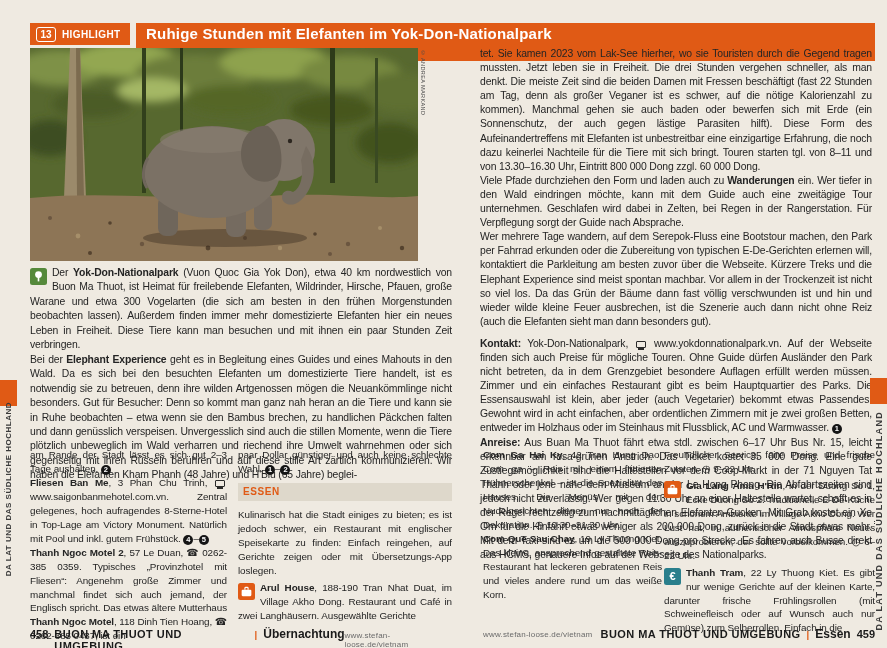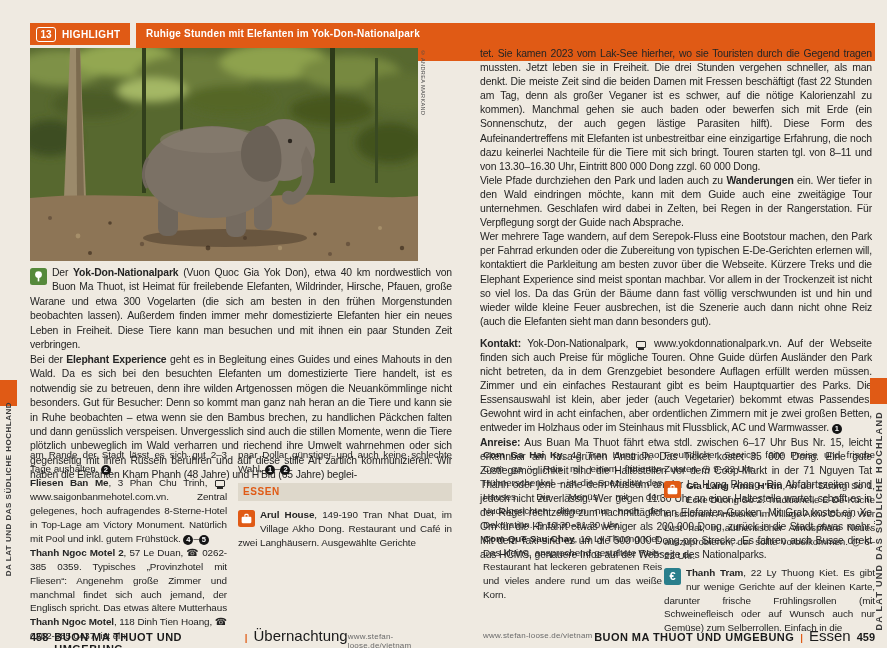--- a/index.html
+++ b/index.html
@@ -11,21 +11,21 @@
   body{font-family:"Liberation Sans",sans-serif;}
   .spread{position:relative;width:887px;height:648px;background:var(--page_bg);overflow:hidden;color:var(--text);padding-left:40px;}
 
   
   .hdr-box{position:absolute;left:30px;top:23px;width:100px;height:22px;background:var(--accent);
     display:flex;align-items:center;gap:6px;padding:0 6px;}
   .hdr-numchip{border:1.4px solid #fff;border-radius:3px;min-width:20px;height:15px;
     color:#fff;font-weight:bold;font-size:10px;display:flex;align-items:center;justify-content:center;}
   .hdr-label{color:#fff;font-weight:bold;font-size:10px;letter-spacing:.4px;}
   .hdr-band{position:absolute;left:136px;top:23px;width:739px;height:38px;background:var(--accent);
-    color:#fff;font-weight:bold;font-size:10px;line-height:22px;padding-left:10px;letter-spacing:.2px;}
+    color:#fff;font-weight:bold;font-size:15px;line-height:22px;padding-left:10px;letter-spacing:.2px;}
 
   
   .photo{position:absolute;left:30px;top:48px;width:388px;height:213px;overflow:hidden;}
   .photo svg{display:block;}
   .credit{position:absolute;left:420px;top:50px;height:120px;width:9px;}
   .credit span{writing-mode:vertical-rl;font-size:5.5px;color:#4a4a4a;letter-spacing:.4px;white-space:nowrap;}
 
   
   .tblock{position:absolute;text-align:justify;color:var(--text);}
   .tblock p{margin:0;}
@@ -57,21 +57,21 @@
   .ic-teal{background:var(--teal);color:#fff;font-weight:bold;font-size:11px;line-height:17px;text-align:center;display:block;}
 
   
   .footer{position:absolute;top:627px;display:flex;justify-content:space-between;align-items:center;}
   .footer-l{left:30px;width:422px;}
   .footer-r{left:483px;width:392px;}
   .f-group{display:flex;align-items:baseline;gap:6px;}
   .f-page{font-weight:bold;font-size:11px;color:#1a1a1a;}
   .f-title{font-weight:bold;font-size:11px;letter-spacing:.45px;color:#1a1a1a;}
   .f-sep{color:var(--accent);font-weight:bold;font-size:9.5px;}
-  .f-sec{font-size:15px;color:#1a1a1a;}
+  .f-sec{font-size:12px;color:#1a1a1a;font-weight:bold;}
   .f-url{font-size:8px;color:#6a6a6a;letter-spacing:.2px;}
 
   
   .tab-sq{position:absolute;width:17px;background:var(--accent);}
   .tab-sq.left{left:0;top:380px;height:26px;}
   .tab-sq.right{left:870px;top:378px;height:26px;}
   .tab-txt{position:absolute;width:17px;display:flex;align-items:center;justify-content:center;}
   .tab-txt.left{left:0;top:408px;height:162px;}
   .tab-txt.right{left:870px;top:406px;height:230px;}
   .tab-txt span{writing-mode:vertical-lr;transform:rotate(180deg);font-weight:bold;color:#3a3a3a;white-space:nowrap;}
@@ -166,33 +166,34 @@
   </div>
 
   <div class="tblock col col-l1">
     <p><span>am Rande der Stadt lässt es sich gut 2–3 Tage aushalten. </span><span class="bdg">2</span></p>
     <p><span class="b">Fliesen Ban Me</span><span>, 3 Phan Chu Trinh, </span><span class="icweb"></span><span> www.saigonbanmehotel.com.vn. Zentral gelegenes, hoch aufragendes 8-Sterne-Hotel in Top-Lage am Victory Monument. Natürlich mit Pool und inkl. gutem Frühstück. </span><span class="bdg">4</span><span>–</span><span class="bdg">5</span></p>
     <p><span class="b">Thanh Ngoc Motel 2</span><span>, 57 Le Duan, ☎ 0262-385 0359. Typisches „Provinzhotel mit Fliesen“: Angenehm große Zimmer und manchmal findet sich auch jemand, der Englisch spricht. Das etwas ältere Mutterhaus </span><span class="b">Thanh Ngoc Motel</span><span>, 118 Dinh Tien Hoang, ☎ 0262-385 0437, ist ein</span></p>
   </div>
   <div class="tblock col col-l2">
     <p><span>paar Dollar günstiger und auch keine schlechte Wahl. </span><span class="bdg">1</span><span>–</span><span class="bdg">2</span></p>
     <div class="sec-hdr">ESSEN</div>
+    <p><span>Kulinarisch hat die Stadt einiges zu bieten; es ist jedoch schwer, ein Restaurant mit englischer Speisekarte zu finden: Einfach reingehen, auf Gerichte zeigen oder mit Übersetzungs-App loslegen.</span></p>
     <p class="gap-top-sm">
       <span class="entry-ic ic-orange">
           <svg width="15" height="15" viewBox="0 0 17 17">
             <rect x="3" y="6.4" width="11" height="7.4" rx="1.2" fill="#fff"></rect>
             <path d="M6.7 6.4 V4.8 a1 1 0 0 1 1 -1 h1.6 a1 1 0 0 1 1 1 V6.4" fill="none" stroke="#fff" stroke-width="1.3"></path>
           </svg>
         </span>
-    <span class="b">Arul House</span><span>, 149-190 Tran Nhat Duat, im Village Akho Dong. Restaurant und Café in zwei Langhäusern. Ausgewählte Gerichte</span></p>
+    <span class="b">Arul House</span><span>, 188-190 Tran Nhat Duat, im Village Akho Dong. Restaurant und Café in zwei Langhäusern. Ausgewählte Gerichte</span></p>
   </div>
 
   <div class="tblock main-r">
     <p><span>tet. Sie kamen 2023 vom Lak-See hierher, wo sie Touristen durch die Gegend tragen mussten. Jetzt leben sie in Freiheit. Die drei Stunden vergehen schneller, als man denkt. Die meiste Zeit sind die beiden Damen mit Fressen beschäftigt (fast 22 Stunden am Tag, denn als großer Veganer ist es schwer, auf die nötige Kalorienzahl zu kommen). Manchmal gehen sie auch baden oder bewerfen sich mit Erde (ein Sonnenschutz, der auch gegen lästige Parasiten hilft). Diese Form des Aufeinandertreffens mit Elefanten ist unbestreitbar eine einzigartige Erfahrung, die noch dazu keinerlei Nachteile für die Tiere mit sich bringt. Touren starten tgl. von 8–11 und von 13.30–16.30 Uhr, Eintritt 800 000 Dong zzgl. 60 000 Dong.</span></p>
-    <p><span>Viele Pfade durchziehen den Park und laden auch zu </span><span class="b">Wanderungen</span><span> ein. Wer tiefer in den Wald eindringen möchte, kann mit dem Guide auch eine zweitägige Tour unternehmen. Geschlafen wird dabei in Zelten, bei Regen in der Rangerstation. Für Verpflegung sorgt der Guide nach Absprache.</span></p>
+    <p><span>Viele Pfade durchziehen den Form und laden auch zu </span><span class="b">Wanderungen</span><span> ein. Wer tiefer in den Wald eindringen möchte, kann mit dem Guide auch eine zweitägige Tour unternehmen. Geschlafen wird dabei in Zelten, bei Regen in der Rangerstation. Für Verpflegung sorgt der Guide nach Absprache.</span></p>
     <p><span>Wer mehrere Tage wandern, auf dem Serepok-Fluss eine Bootstour machen, den Park per Fahrrad erkunden oder die Zubereitung von typischen E-De-Gerichten erlernen will, kontaktiert die Parkleitung am besten zuvor über die Webseite. Kürzere Treks und die Elephant Experience sind meist spontan machbar. Vor allem in der Trockenzeit ist nicht so viel los. Da das Grün der Bäume dann fast völlig verschwunden ist und hin und wieder wilde kleine Feuer ausbrechen, ist die Szenerie auch dann nicht ohne Reiz (auch die Elefanten sieht man dann besonders gut).</span></p>
     <p class="gap-top"><span class="b">Kontakt:</span><span> Yok-Don-Nationalpark, </span><span class="icweb"></span><span> www.yokdonnationalpark.vn. Auf der Webseite finden sich auch Preise für mögliche Touren. Ohne Guide dürfen Ausländer den Park nicht betreten, da in dem Grenzgebiet besondere Auflagen erfüllt werden müssen. Zimmer und ein einfaches Restaurant gibt es beim Hauptquartier des Parks. Die Essensauswahl ist klein, aber jeder (auch Vegetarier) bekommt etwas Passendes. Gewohnt wird in acht einfachen, aber ordentlichen Zimmern mit je zwei großen Betten, entweder im Holzhaus oder im Steinhaus mit Flussblick, AC und Warmwasser. </span><span class="bdg">1</span></p>
     <p><span class="b">Anreise:</span><span> Aus Buan Ma Thuot fährt etwa stdl. zwischen 6–17 Uhr Bus Nr. 15, leicht erkennbar am rosa-grünen Anstrich. Das Ticket kostet 35 000 Dong. Eine gute Zustiegsmöglichkeit sind die Haltestellen vor dem Coop-Markt in der 71 Nguyen Tat Thanh oder jene nahe dem Museum an der Le Hong Phong. Die Abfahrtszeiten sind jedoch nicht zuverlässig. Wer gegen 11.30 Uhr an einer Haltestelle wartet, schafft es in der Regel rechtzeitig zum nachmittäglichen Elefanten-Gucken. Mit Grab kostet ein Xe Om für die Hinfahrt etwas weniger als 200 000 Dong, zurück in die Stadt etwas mehr. Mit dem Taxi sind es um die 500 000 Dong pro Strecke. Es fahren auch Busse direkt aus HCMS, genauere Infos auf der Webseite des Nationalparks.</span></p>
   </div>
 
   <div class="tblock col col-r1">
     <p><span class="b">Com Ga Hai Ky</span><span>, 42 Tran Hung Dao. </span><span class="i">Com ga</span><span> – Reis mit einem frittierten Hühnerschenkel – ist die Spezialität des Hauses. Die Menüs mit den Nudelgerichten dienen nur noch der Dekoration. ◷ 10.30–21.30 Uhr.</span></p>
     <p><span class="b">Com Que Sau Chay</span><span>, 19 Ly Thuong Kiet. Das kleine, ansprechend gestaltete Reis-Restaurant hat leckeren gebratenen Reis und vieles andere rund um das weiße Korn.</span></p>
   </div>
   <div class="tblock col col-r2">

